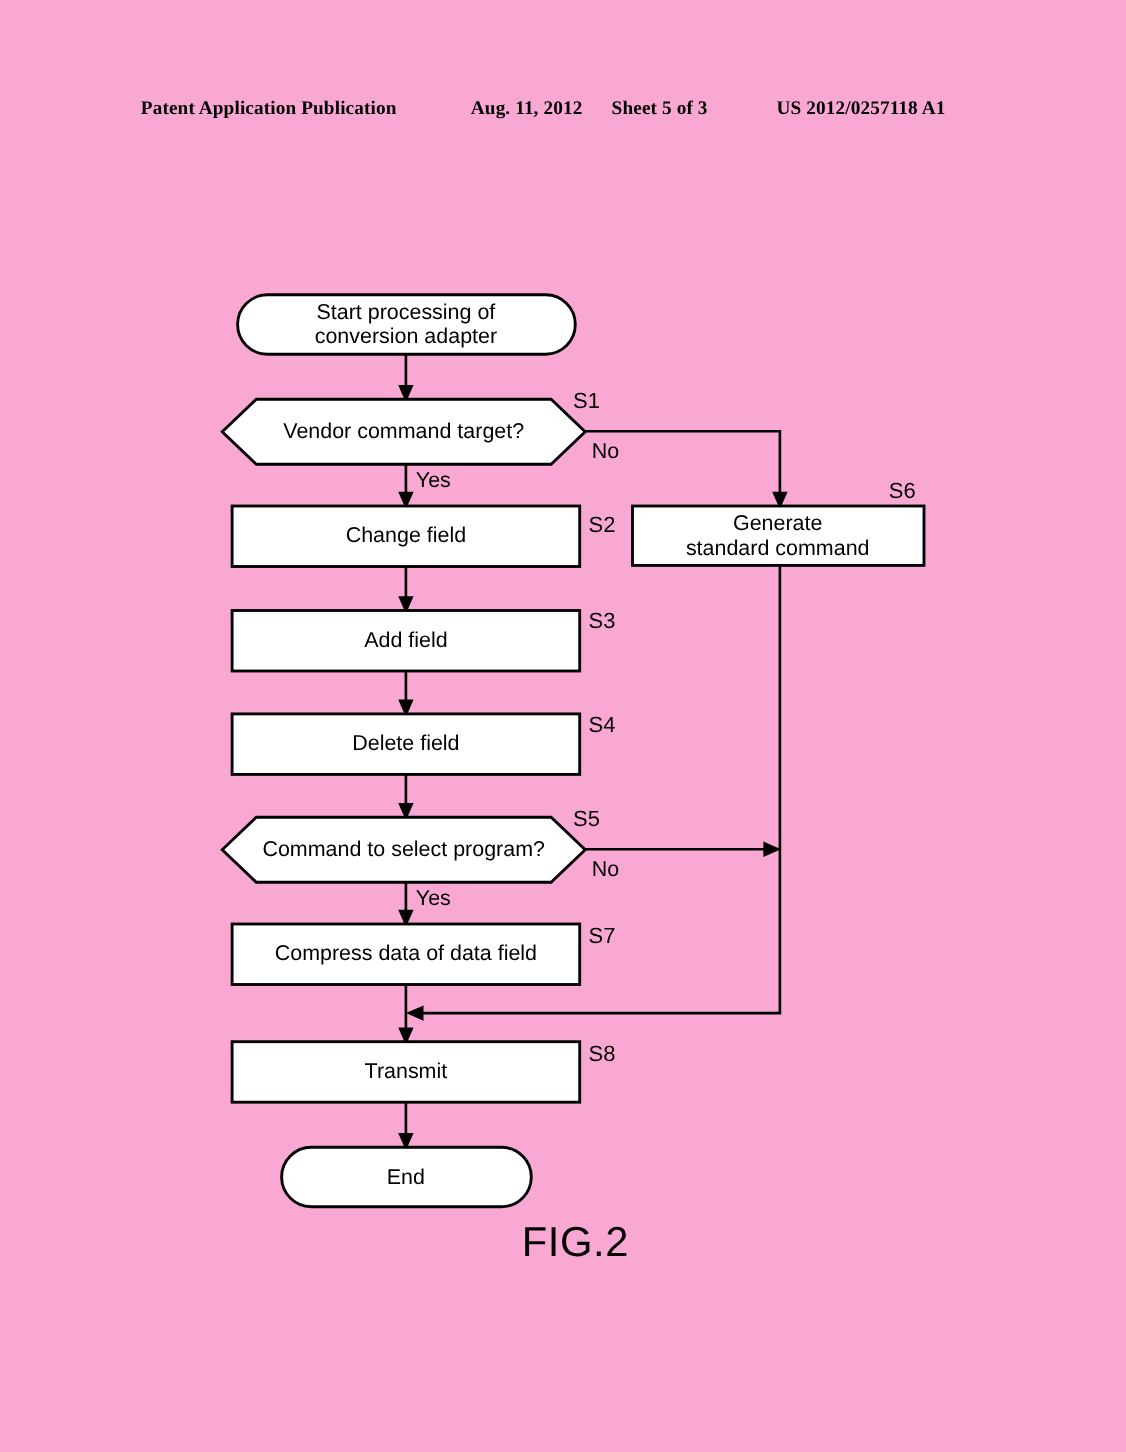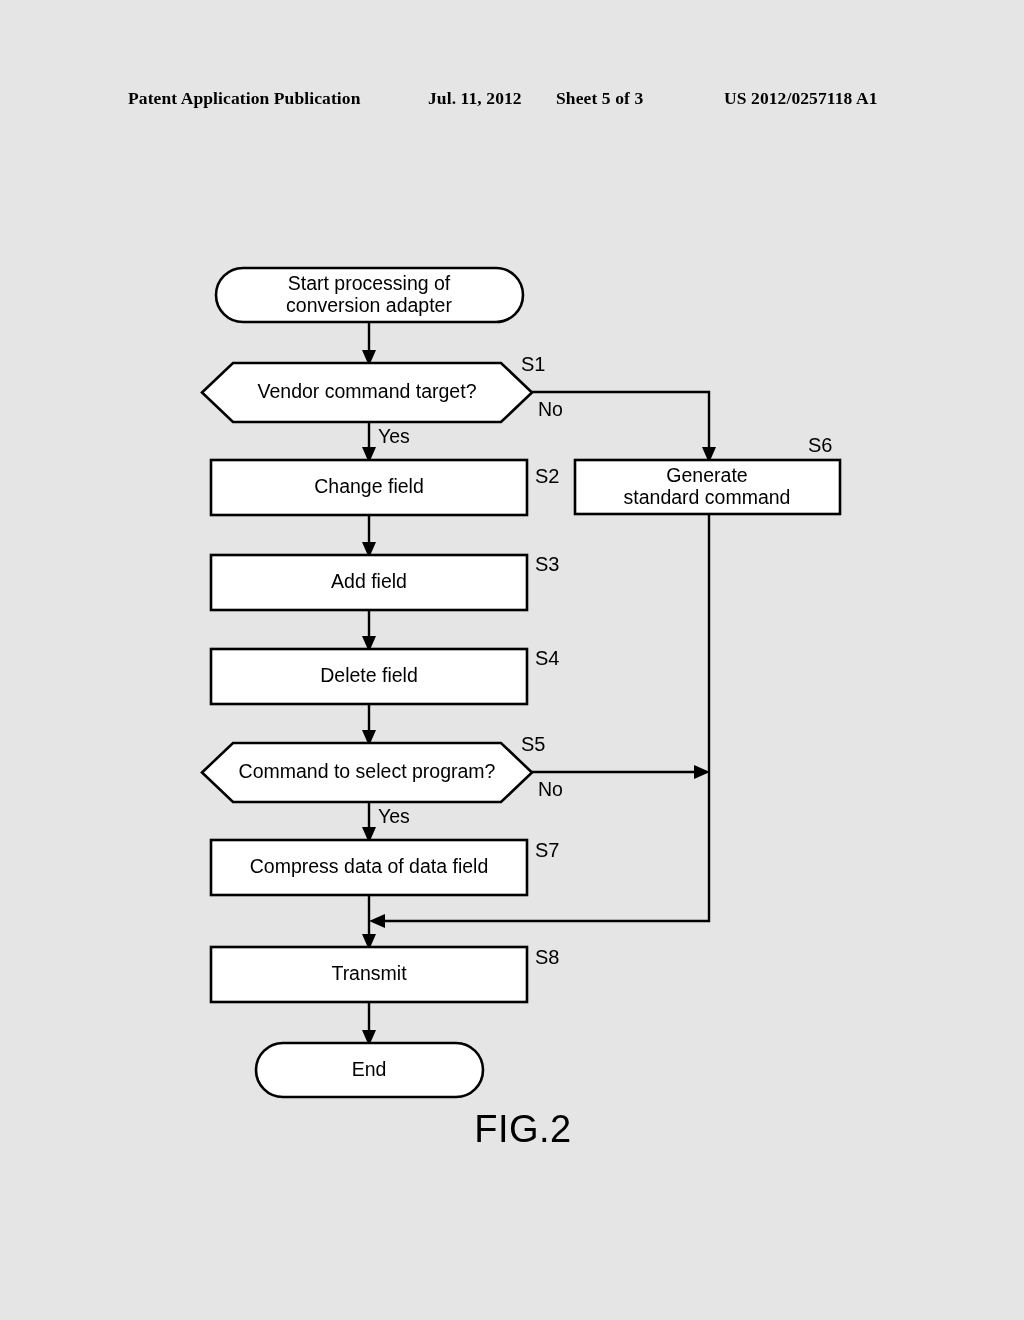--- a/index.html
+++ b/index.html
@@ -12,42 +12,42 @@
     height: 1320px;
     position: relative;
     font-family: "Liberation Sans", sans-serif;
     color: #000000;
     overflow: hidden;
   }
   #page {
     position: relative;
     width: 1024px;
     height: 1320px;
-    background: #e5e5e5;
+    background: #f9a8d4;
   }
   
   .patent-header {
     position: absolute;
     top: 88px;
     left: 0;
     width: 1024px;
     height: 26px;
     display: flex;
     flex-direction: row;
     align-items: baseline;
     font-family: "Liberation Serif", serif;
     font-weight: bold;
     font-size: 17.5px;
     letter-spacing: 0.1px;
     white-space: nowrap;
   }
   .hdr-pub   { position: absolute; left: 128px; }
   .hdr-date  { position: absolute; left: 428px; }
   .hdr-sheet { position: absolute; left: 556px; }
-  .hdr-num   { position: absolute; left: 724px; }
+  .hdr-num   { position: absolute; left: 706px; }
 
   
   #flow {
     position: absolute;
     left: 0;
     top: 0;
     width: 1024px;
     height: 1320px;
   }
   .shape-stroke {
@@ -90,21 +90,21 @@
     letter-spacing: 0.5px;
   }
 </style>
 </head>
 <body>
 
 <div id="page">
 
   <div class="patent-header">
     <span class="hdr-pub">Patent Application Publication</span>
-    <span class="hdr-date">Jul. 11, 2012</span>
+    <span class="hdr-date">Aug. 11, 2012</span>
     <span class="hdr-sheet">Sheet 5 of 3</span>
     <span class="hdr-num">US 2012/0257118 A1</span>
   </div>
 
   <svg id="flow" viewBox="0 0 1024 1320">
 
     <g>
 
       <g>
         <line class="conn" x1="369" y1="322" x2="369" y2="356"></line>

